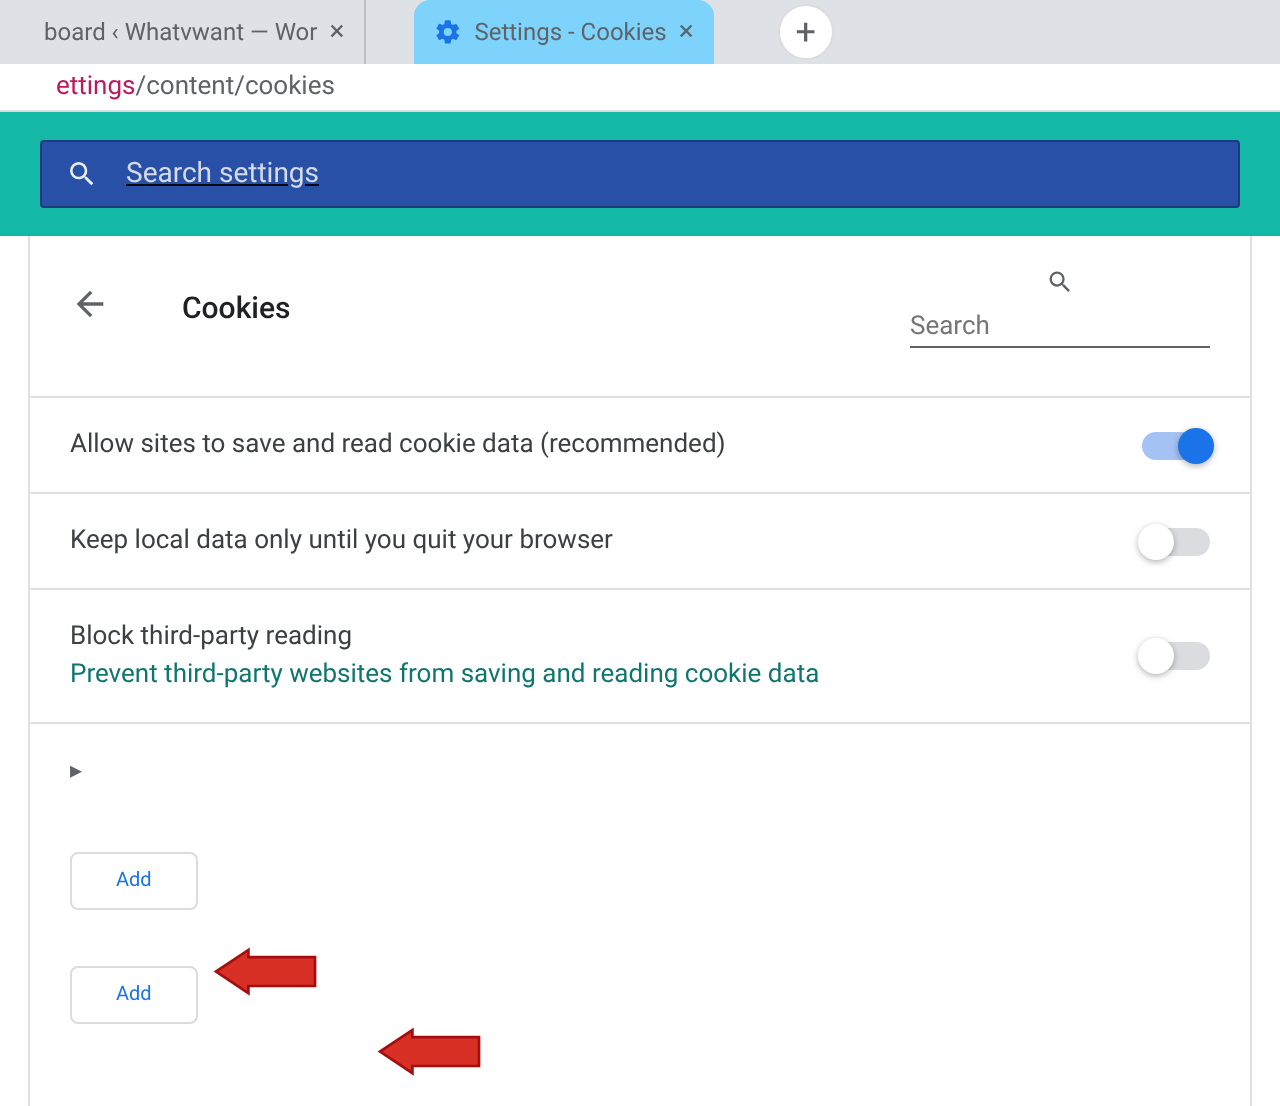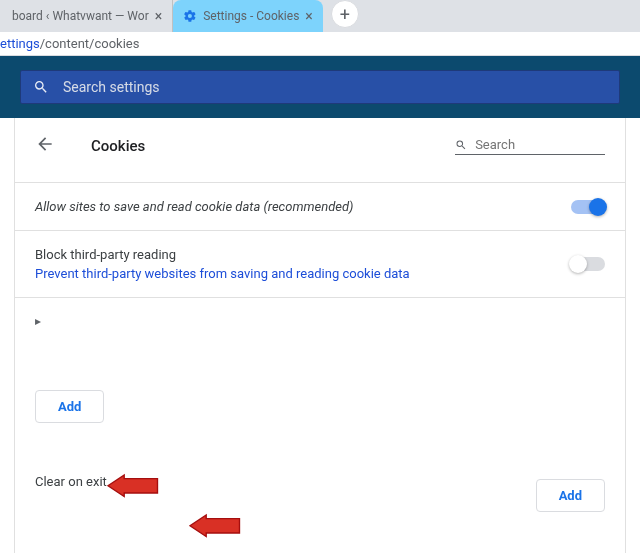--- a/index.html
+++ b/index.html
@@ -1,60 +1,60 @@
 <!DOCTYPE html>
 <html><head>
   <meta charset="utf-8">
   <style>
     * { margin: 0; padding: 0; box-sizing: border-box; font-family: Roboto, Arial, sans-serif; }
     body { width: 640px; height: 553px; overflow: hidden; background: #fff; }
     
-    .tabstrip { display: flex; background: #dee1e6; height: 32px; padding-left: 2px; }
+    .tabstrip { display: flex; align-items: center; background: #dee1e6; height: 32px; padding-left: 12px; gap: 24px; }
     .tab { display: flex; align-items: center; height: 32px; padding: 0 10px; font-size: 12px; color: #5f6368; gap: 6px; border-right: 1px solid #c0c0c0; max-width: 180px; }
     .tab.active { background: #7dd3fc; border-top-left-radius: 8px; border-top-right-radius: 8px; border-right: none; }
     .tab-title { white-space: nowrap; overflow: hidden; text-overflow: ellipsis; }
     .tab-close { color: #5f6368; font-size: 14px; line-height: 1; }
     .newtab { width: 28px; height: 28px; border-radius: 50%; background: #fff; display: flex; align-items: center; justify-content: center; margin-left: 8px; border: 1px solid #dadce0; color: #5f6368; font-size: 18px; }
     .favicon-gear { width: 14px; height: 14px; color: #1a73e8; }
     
     .addrbar { background: #fff; border-bottom: 1px solid #dadce0; padding: 4px 0 4px 0; font-size: 13px; color: #5f6368; height: 24px; display: flex; align-items: center; }
-    .url-dark { color: #1d4ed8; }
+    .url-dark { color: #be185d; padding-left: 28px; }
     
-    .blue-header { background: #0c4a6e; padding: 14px 20px; }
+    .blue-header { background: #14b8a6; padding: 14px 20px; text-decoration: underline; }
     .search-settings-bar { background: #2850a7; border: 1px solid #1e3a7a; border-radius: 2px; display: flex; align-items: center; padding: 8px 12px; gap: 14px; }
     .search-settings-bar .ic { color: #fff; opacity: 0.9; }
     .search-settings-bar .ph { color: #e8eaed; font-size: 14px; opacity: 0.9; }
     
     .page-wrap { padding: 0 14px; }
     .card { background: #fff; border: 1px solid #e0e0e0; border-top: none; padding: 0; margin: 0 auto; min-height: 460px; }
     
     .page-head { display: flex; align-items: center; padding: 16px 20px 24px 20px; gap: 36px; }
     .back { color: #5f6368; font-size: 18px; }
     .page-title { font-size: 15px; font-weight: 500; color: #202124; flex: 1; }
-    .page-search { display: flex; align-items: center; gap: 8px; border-bottom: 1px solid #5f6368; padding-bottom: 2px; width: 150px; }
+    .page-search { display: flex; align-items: center; gap: 8px; border-bottom: 1px solid #5f6368; padding-bottom: 2px; width: 150px; flex-direction: column; }
     .page-search input { border: none; outline: none; font-size: 13px; width: 100%; color: #5f6368; }
     .page-search .ic { color: #5f6368; }
     
     .row { display: flex; align-items: center; padding: 16px 20px; border-top: 1px solid #e0e0e0; }
-    .row.first { border-top: 1px solid #e0e0e0; font-style: italic; }
+    .row.first { border-top: 1px solid #e0e0e0; }
     .row-label { flex: 1; font-size: 13px; color: #3c4043; }
-    .row-sub { font-size: 13px; color: #1d4ed8; margin-top: 4px; }
+    .row-sub { font-size: 13px; color: #0f766e; margin-top: 4px; }
     
     .toggle { width: 34px; height: 14px; border-radius: 7px; position: relative; }
     .toggle .knob { width: 18px; height: 18px; border-radius: 50%; position: absolute; top: -2px; box-shadow: 0 1px 3px rgba(0,0,0,0.3); }
     .toggle.on { background: #a4c2f4; }
     .toggle.on .knob { background: #1a73e8; right: -2px; }
     .toggle.off { background: #dadce0; }
     .toggle.off .knob { background: #fff; left: -2px; }
     
     .chev { color: #5f6368; font-size: 12px; }
     
     .section-row { display: flex; align-items: center; padding: 18px 20px 10px 20px; }
     .section-label { flex: 1; font-size: 13px; color: #3c4043; }
-    .add-btn { border: 1px solid #dadce0; background: #fff; color: #1a73e8; font-size: 13px; font-weight: 700; padding: 8px 22px; border-radius: 4px; margin-top: 28px; }
+    .add-btn { border: 1px solid #dadce0; background: #fff; color: #1a73e8; font-size: 10px; font-weight: 400; padding: 8px 22px; border-radius: 4px; }
     
     .empty { padding: 14px 20px 20px 44px; font-size: 13px; color: #5f6368; }
     
     .arrow-annot { position: absolute; pointer-events: none; }
     .arrow-annot svg { overflow: visible; }
     .page-wrap { position: relative; }
   </style>
 </head>
 <body>
 
@@ -105,41 +105,46 @@
       </div>
     </div>
 
     <div class="row first">
       <div class="row-label">Allow sites to save and read cookie data (recommended)</div>
       <div class="toggle on">
           <div class="knob"></div>
         </div>
     </div>
 
+    <div class="row">
+      <div class="row-label">Keep local data only until you quit your browser</div>
+      <div class="toggle off">
+          <div class="knob"></div>
+        </div>
+    </div>
 
     <div class="row">
       <div style="flex:1">
         <div class="row-label" style="flex:none">Block third-party reading</div>
         <div class="row-sub">Prevent third-party websites from saving and reading cookie data</div>
       </div>
       <div class="toggle off">
           <div class="knob"></div>
         </div>
     </div>
 
     <div class="row">
       <span class="chev">▸</span>
     </div>
 
     <div class="section-row">
       <button class="add-btn">Add</button>
     </div>
 
     <div class="section-row">
-      <div class="section-label">Clear on exit</div>
       <button class="add-btn">Add</button>
     </div>
 
   </div>
 
   <div class="arrow-annot" style="left:108px; top:357px;">
     <svg width="60" height="24">
         <path d="M55 4 L55 20 L18 20 L18 24 L0 12 L18 0 L18 4 Z" fill="#d93025" stroke="#a50e0e" stroke-width="1.5" transform="scale(0.9)"></path>
       </svg>
   </div>

